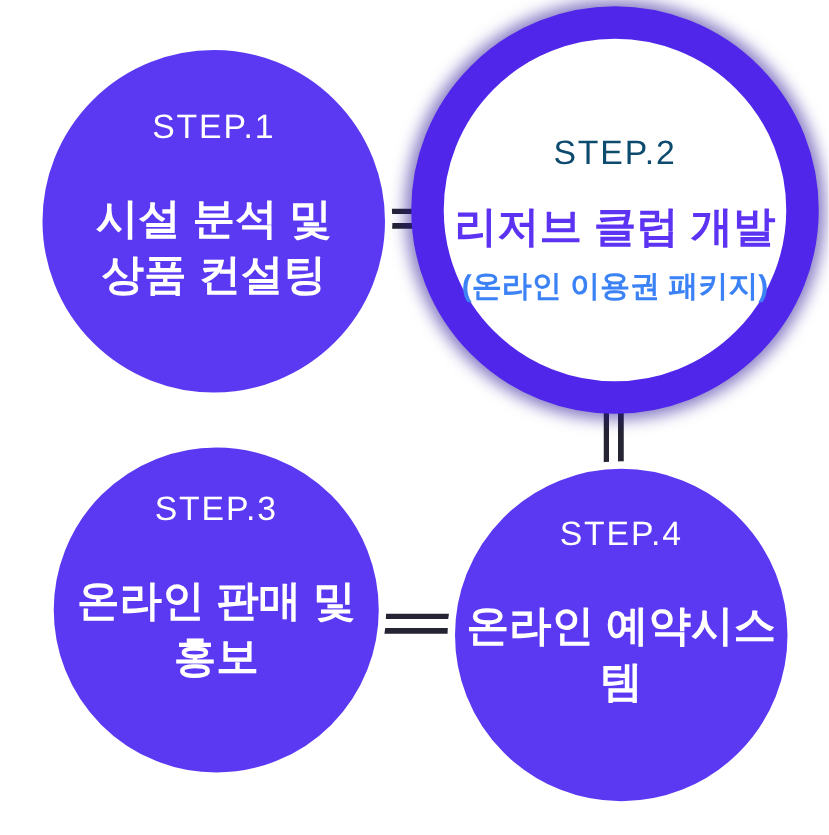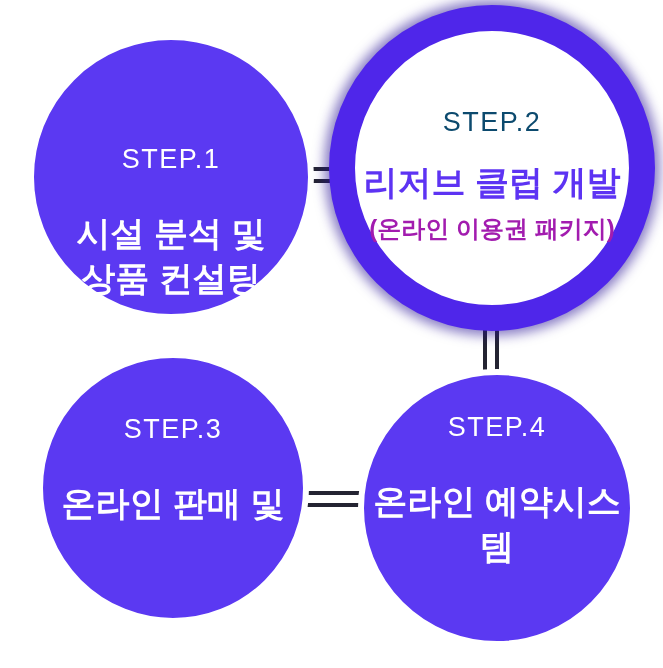--- a/index.html
+++ b/index.html
@@ -15,21 +15,21 @@
     border-radius:50%;
     box-sizing:border-box;
     display:flex;align-items:center;justify-content:center;
     text-align:center;
     z-index:2;
   }
   .filled{
     background:#5B39F2;
     border:6px solid #ffffff;
   }
-  .c1{left:28px;top:34px;width:286px;height:286px;align-items:flex-end;}
+  .c1{left:28px;top:34px;width:286px;height:286px;}
   .c2{
     left:329px;top:5px;width:326px;height:326px;
     background:#ffffff;
     border:26px solid #4F26EA;
     box-shadow:0 0 12px 5px rgba(40,18,150,0.55);
   }
   .c3{left:37px;top:352px;width:272px;height:272px;}
   .c4{left:358px;top:369px;width:278px;height:278px;}
 
   .content{display:flex;flex-direction:column;align-items:center;}
@@ -49,21 +49,21 @@
     font-size:34px;
     font-weight:700;
     line-height:1.32;
   }
   .c2 .step-label{color:#0c4a6e;margin-bottom:22px;}
   .c2 .line{color:#5D33F3;font-size:34px;line-height:1.3;}
   .note{
     margin-top:9px;
     font-size:24px;
     font-weight:700;
-    color:#a21caf;
+    color:#3b82f6;
   }
 
   
   .conn{position:absolute;z-index:1;}
   .conn-h{
     height:16px;
     background:linear-gradient(to bottom,
       rgba(12,12,28,0.9) 0%,   rgba(12,12,28,0.9) 28%,
       #ffffff 28%,             #ffffff 72%,
       rgba(12,12,28,0.9) 72%,  rgba(12,12,28,0.9) 100%);
@@ -101,20 +101,21 @@
       <div class="step-label">STEP.2</div>
       <div class="line">리저브 클럽 개발</div>
       <div class="note">(온라인 이용권 패키지)</div>
     </div>
   </div>
 
   <div class="circle filled c3">
     <div class="content">
       <div class="step-label">STEP.3</div>
       <div class="line">온라인 판매 및</div>
+      <div class="line">홍보</div>
     </div>
   </div>
 
   <div class="circle filled c4">
     <div class="content">
       <div class="step-label">STEP.4</div>
       <div class="line">온라인 예약시스템</div>
     </div>
   </div>
 

